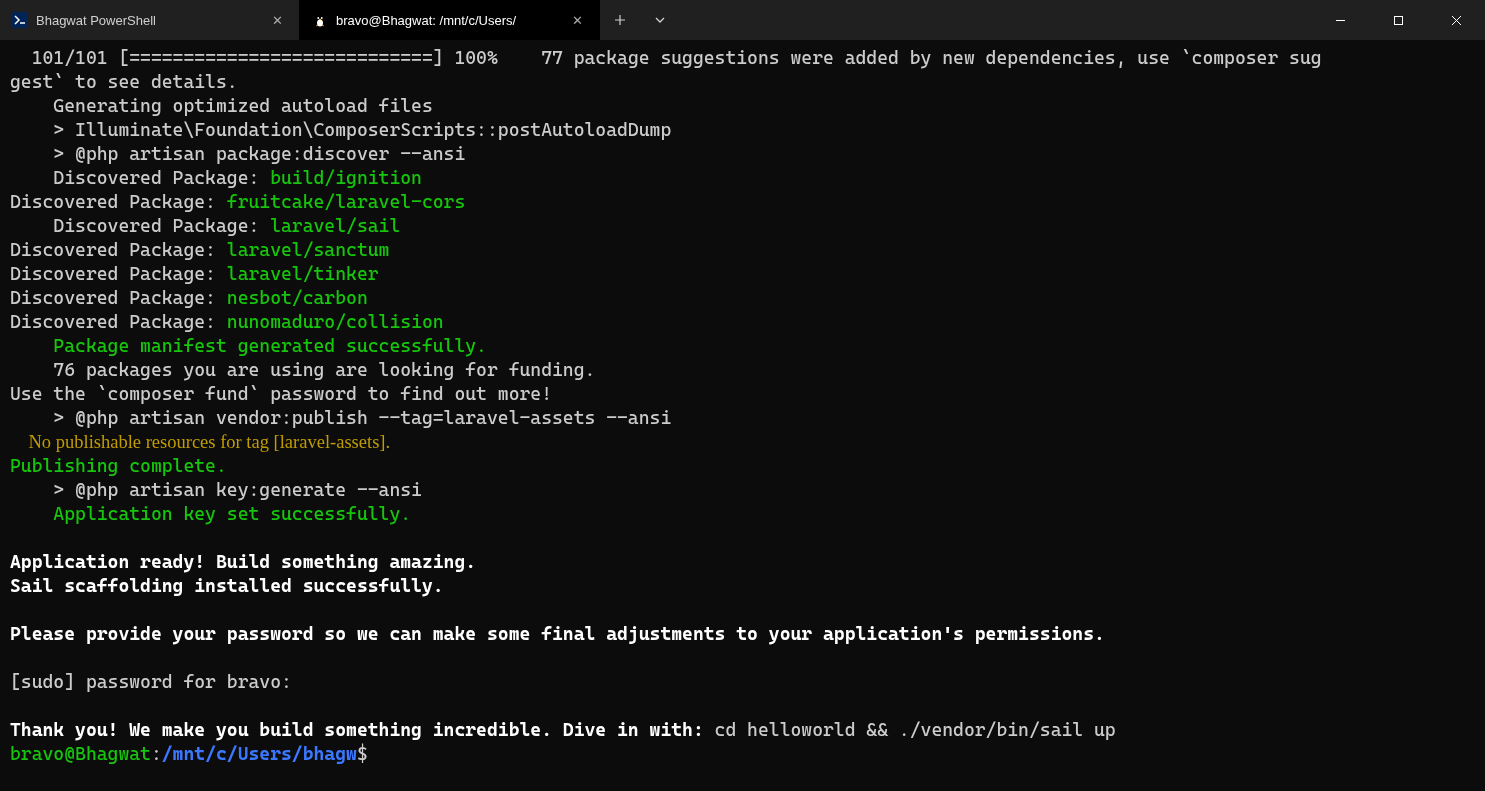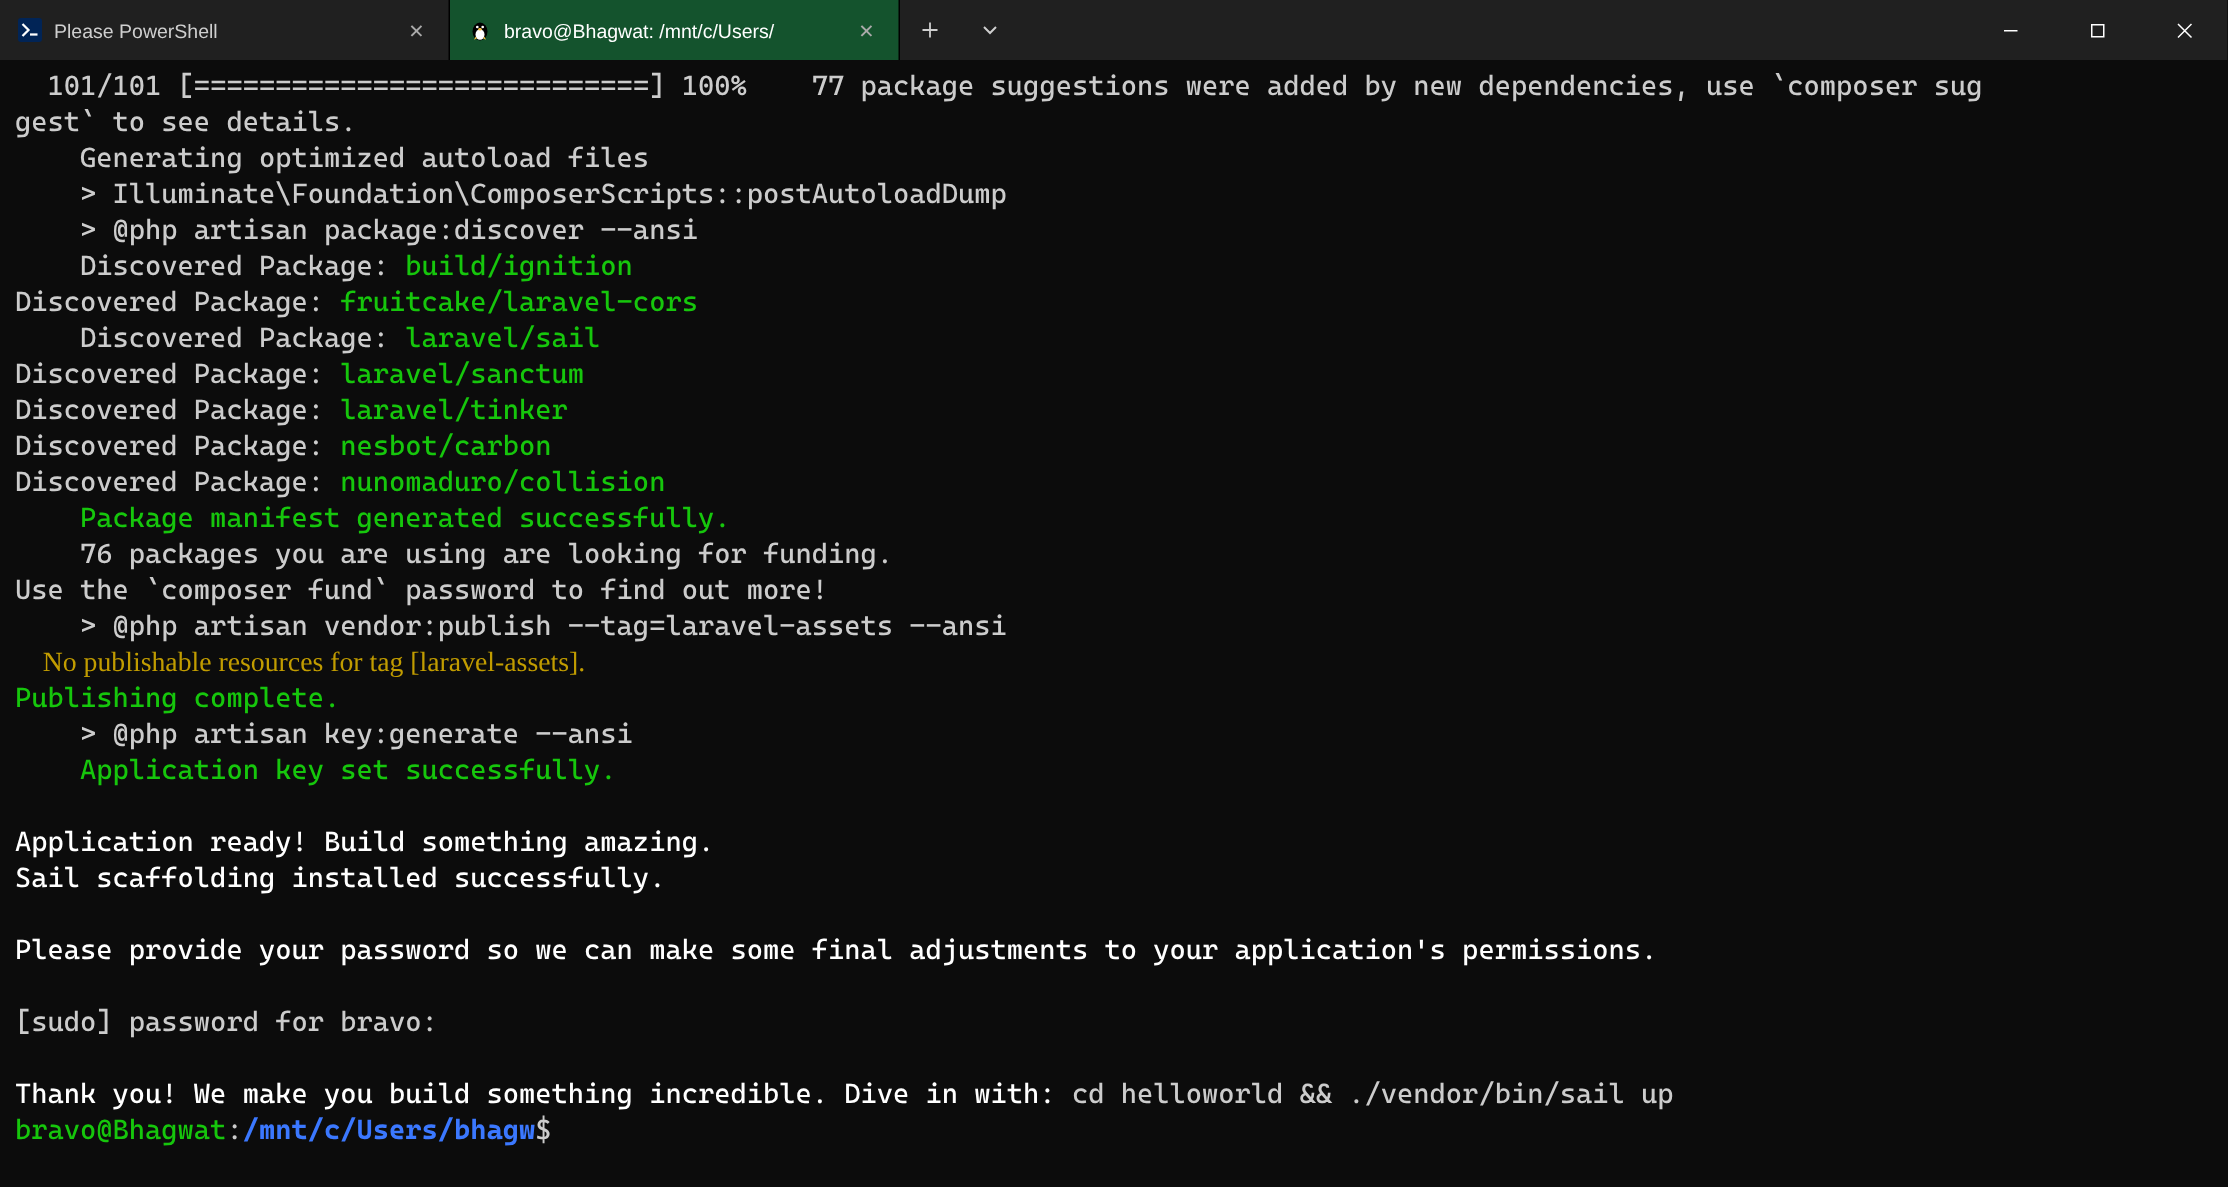--- a/index.html
+++ b/index.html
@@ -24,21 +24,21 @@
     align-items: center;
     gap: 8px;
     padding: 0 12px;
     width: 300px;
     border-right: 1px solid #000;
     color: #cfcfcf;
     font-family: "Segoe UI", sans-serif;
     font-size: 13px;
     position: relative;
   }
-  .tab.active { background: #14532d; color: #fff; }
+  .tab.active { background: #000000; color: #fff; }
   .tab .icon { width: 16px; height: 16px; display:flex; align-items:center; justify-content:center; }
   .tab .label { flex: 1; white-space: nowrap; overflow: hidden; text-overflow: ellipsis; }
   .tab .close-x { font-size: 13px; color: #aaa; padding: 2px 4px; }
   .newtab, .dropdown {
     width: 40px;
     display: flex;
     align-items: center;
     justify-content: center;
     color: #cfcfcf;
     font-size: 16px;
@@ -59,38 +59,38 @@
     padding: 6px 10px 6px 10px;
     color: #cccccc;
     font-size: 18.5px;
     line-height: 24px;
     white-space: pre-wrap;
     word-break: break-all;
     font-weight: 500;
   }
   .green { color: #16c60c; }
   .yellow { color: #c19c00; font-family: Liberation Serif, serif; }
-  .bold { font-weight: 400; color: #ffffff; }
+  .bold { font-weight: 700; color: #ffffff; }
   .prompt-user { color: #16c60c; font-weight: 400; }
   .prompt-path { color: #3b78ff; font-weight: 700; }
   svg { display:block; }
 </style>
 </head>
 <body>
 
 <div class="titlebar">
   <div class="tab">
     <span class="icon">
       <svg width="16" height="16" viewBox="0 0 16 16">
           <rect width="16" height="16" rx="2" fill="#012456"></rect>
           <path d="M3 4l4 4-4 4" stroke="#fff" stroke-width="1.5" fill="none"></path>
           <path d="M8 11h5" stroke="#fff" stroke-width="1.5"></path>
         </svg>
     </span>
-    <span class="label">Please PowerShell</span>
+    <span class="label">Bhagwat PowerShell</span>
     <span class="close-x">✕</span>
   </div>
   <div class="tab active">
     <span class="icon">
       <svg width="16" height="16" viewBox="0 0 16 16">
           <ellipse cx="8" cy="9" rx="5" ry="6" fill="#000"></ellipse>
           <ellipse cx="8" cy="11" rx="3" ry="3.5" fill="#fff"></ellipse>
           <circle cx="6.2" cy="6" r="0.9" fill="#fff"></circle>
           <circle cx="9.8" cy="6" r="0.9" fill="#fff"></circle>
           <path d="M6 13.5l-2 1 1-2z M10 13.5l2 1-1-2z" fill="#f9c440"></path>

